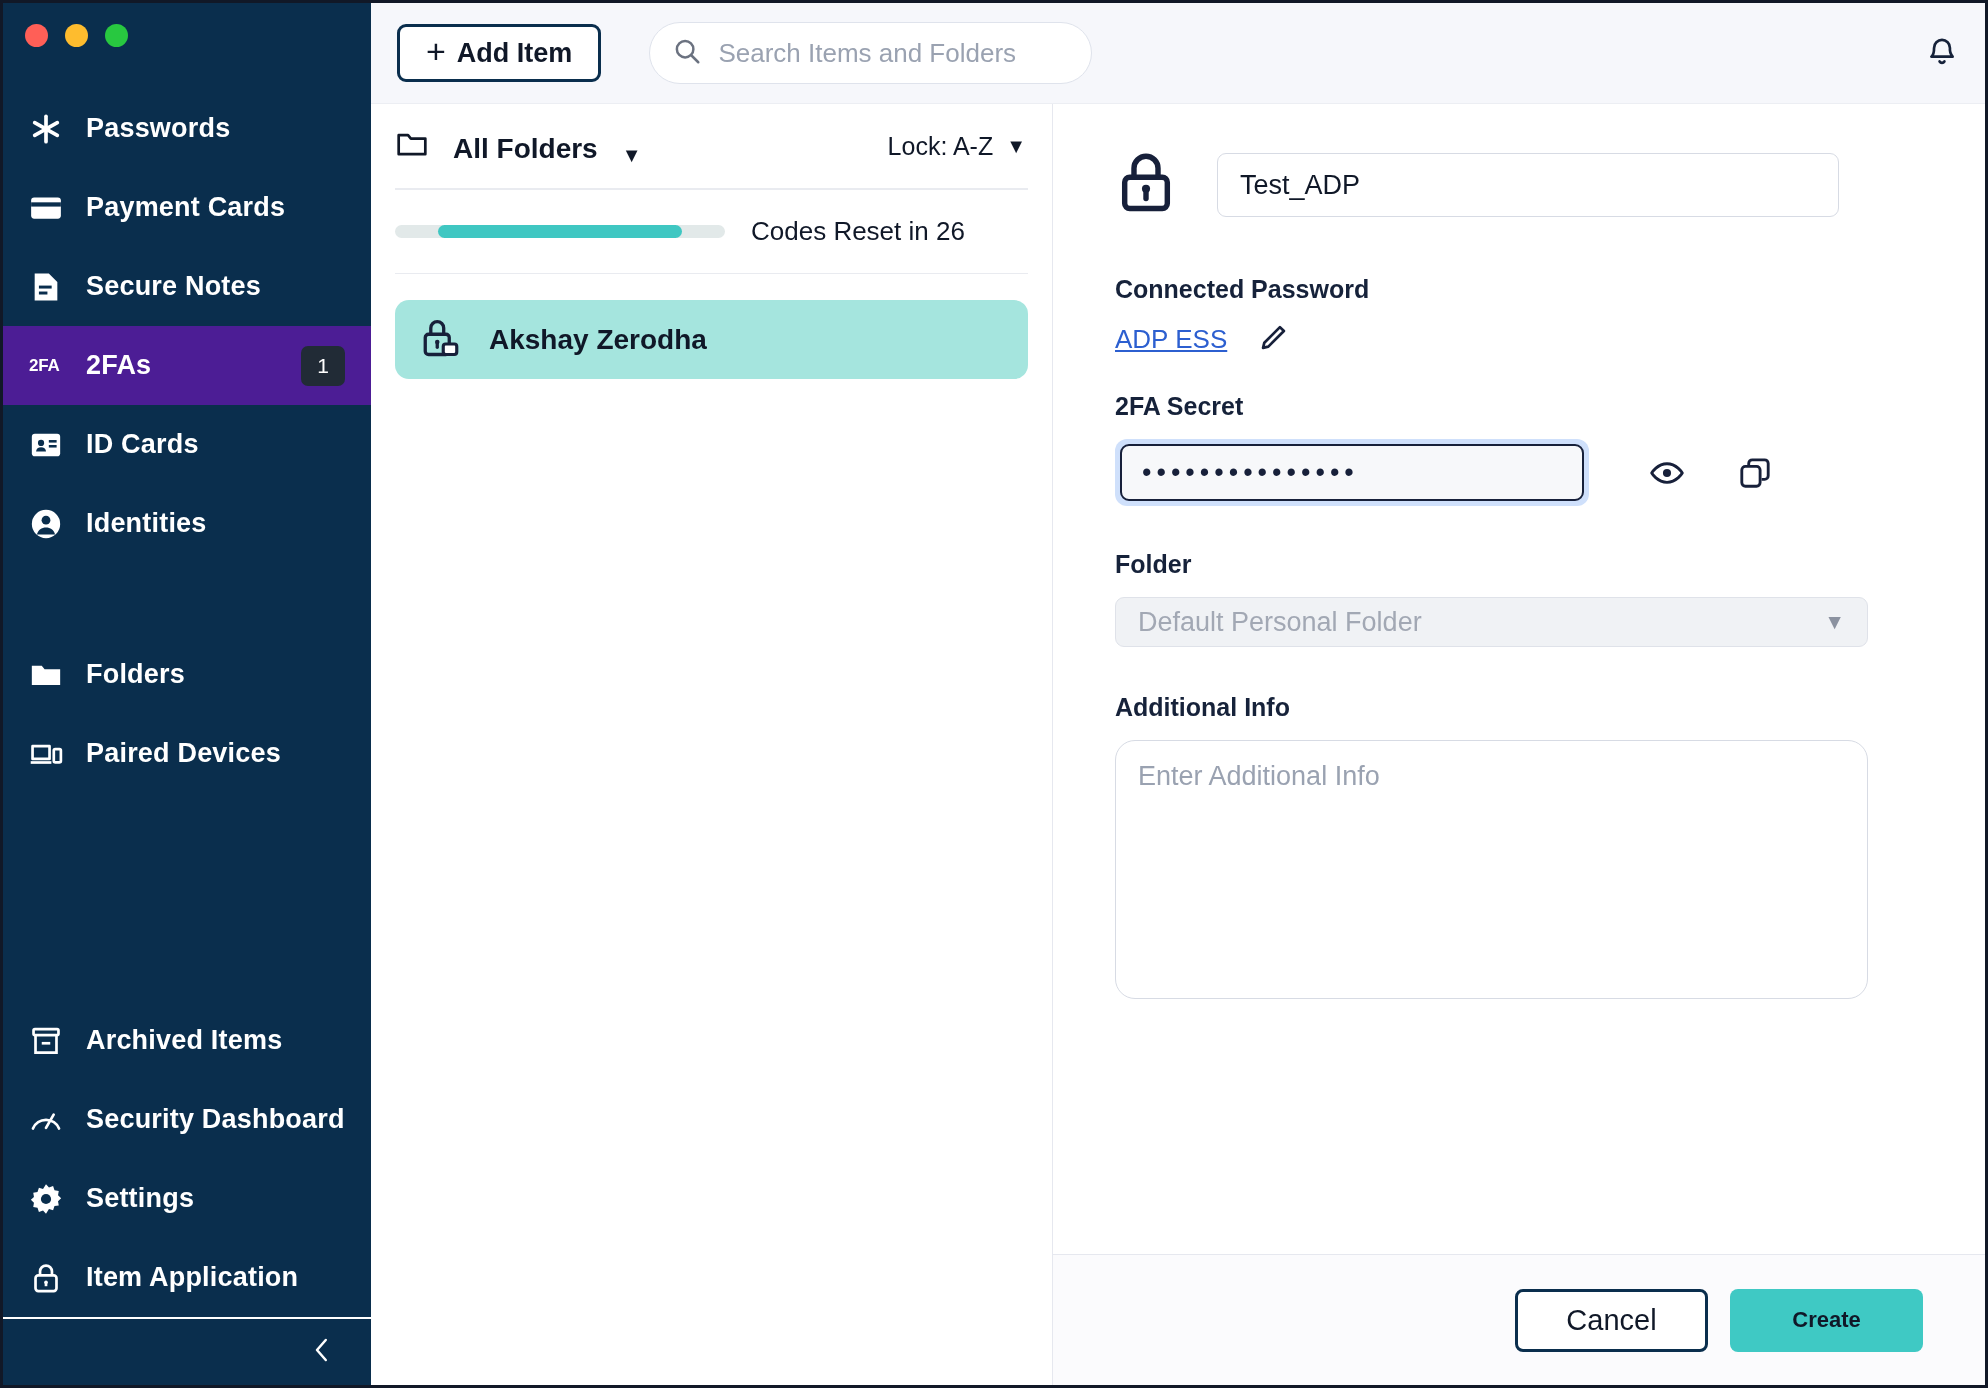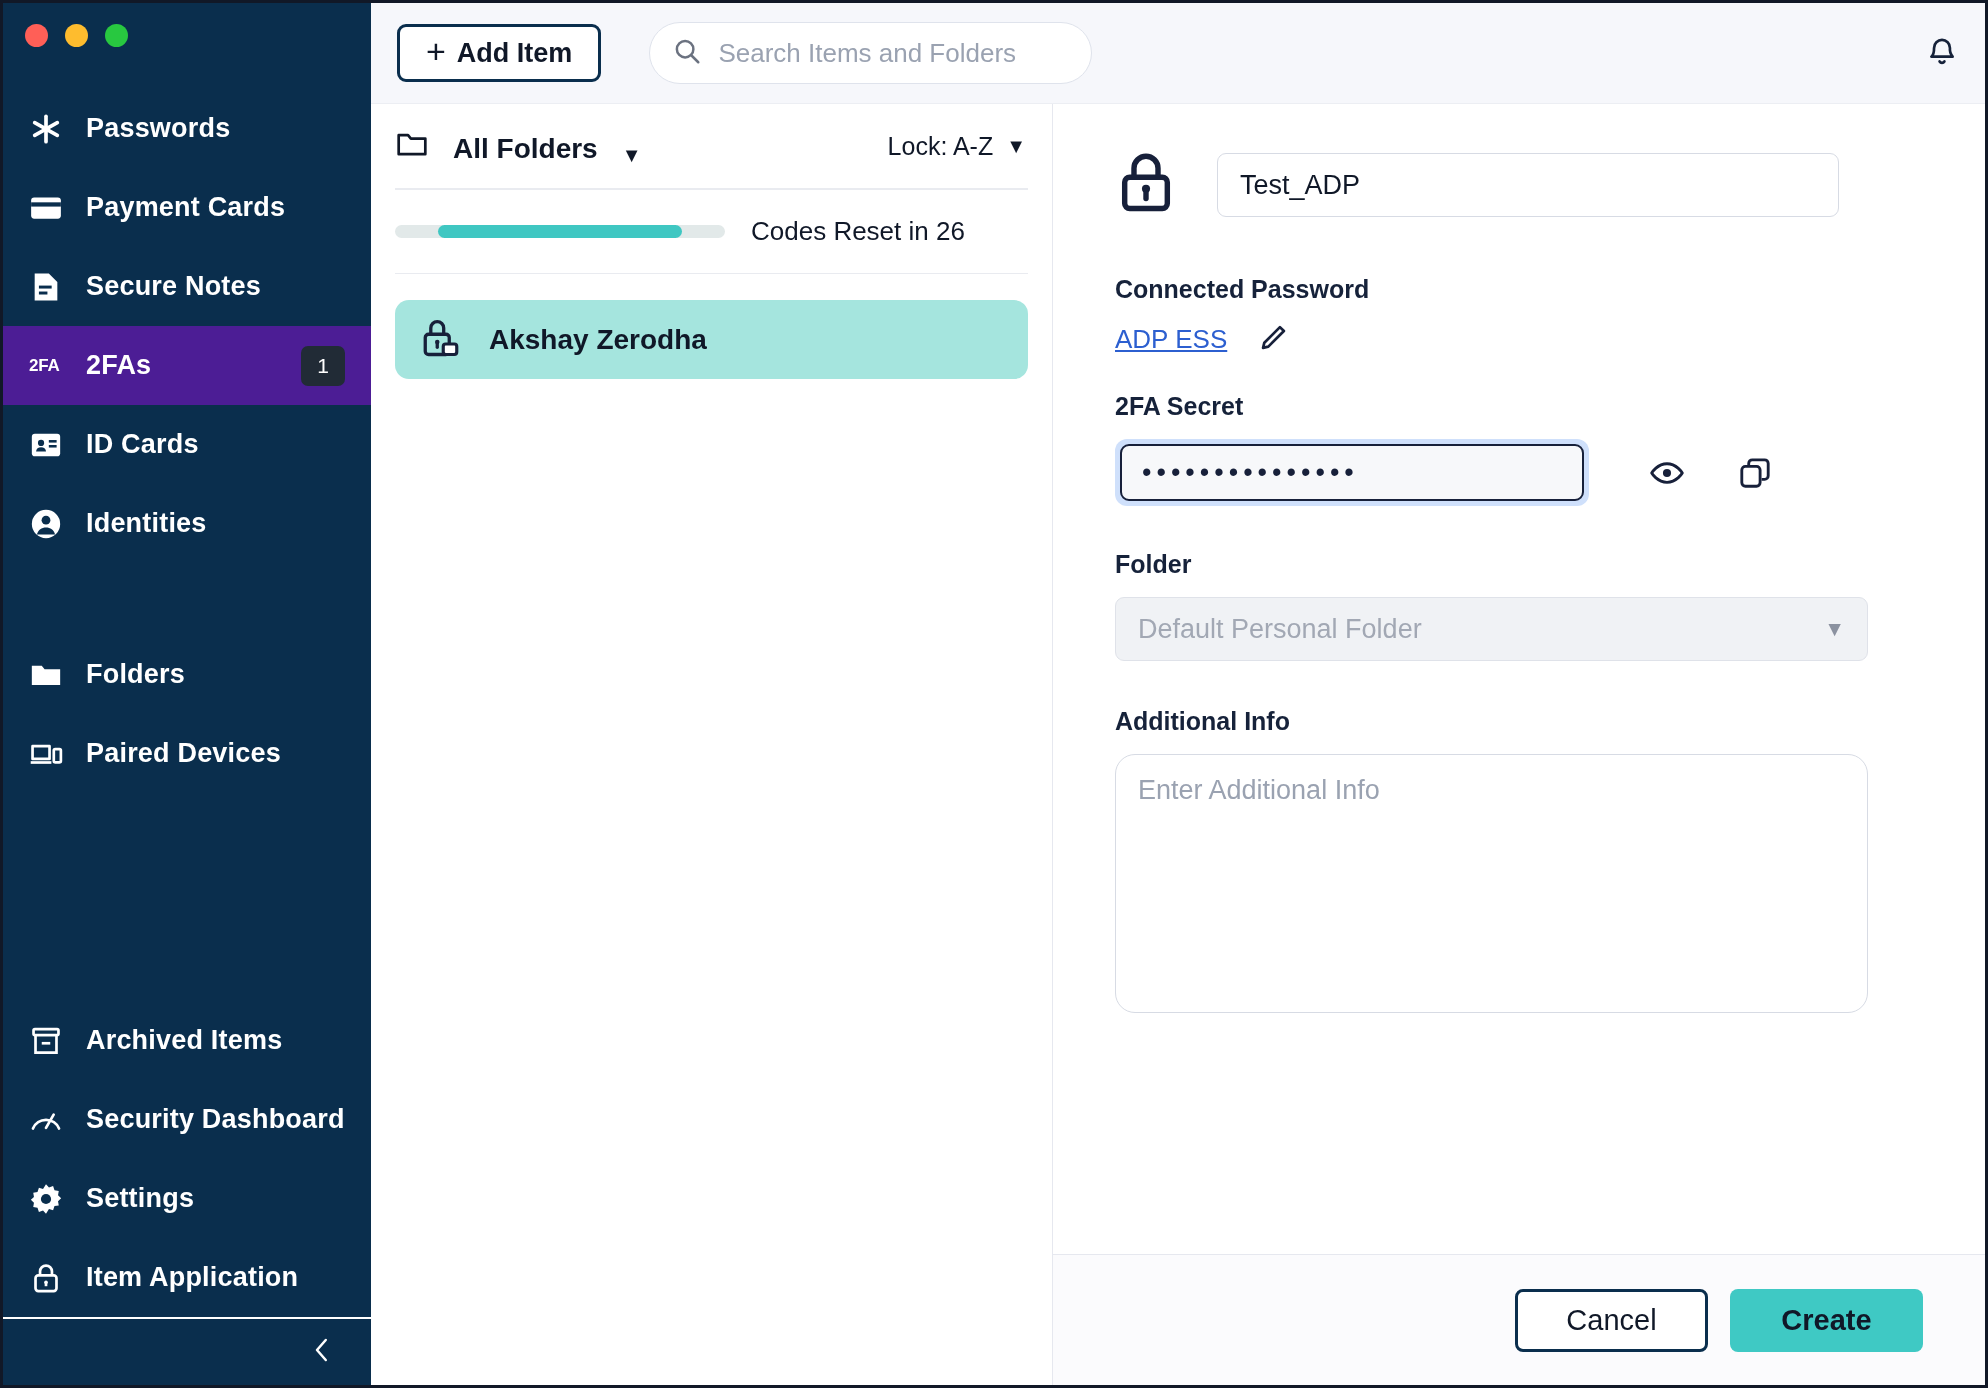--- a/index.html
+++ b/index.html
@@ -286,21 +286,21 @@
     font-size: 27px;
     letter-spacing: 5px;
     color: #17203a;
     outline: none;
   }
   .secret-actions { display: flex; align-items: center; gap: 52px; margin-left: 60px; }
   .icon-btn { color: #17203a; cursor: pointer; display: flex; }
   .folder-block { margin-top: 44px; }
   .select-ctl {
     width: 753px;
-    height: 64px;
+    height: 50px;
     border: 1.5px solid #dfe2e9;
     border-radius: 9px;
     background: #f0f2f5;
     display: flex;
     align-items: center;
     padding: 0 22px;
     cursor: pointer;
   }
   .select-value { font-size: 27px; color: #a2a8b4; }
   .select-caret { margin-left: auto; font-size: 21px; color: #8b92a0; }
@@ -340,21 +340,21 @@
     font-size: 29px;
     color: #101828;
     cursor: pointer;
   }
   .btn-create {
     width: 193px; height: 63px;
     border: 0;
     border-radius: 8px;
     background: #3fc9c4;
     font-family: inherit;
-    font-size: 29px;
+    font-size: 22px;
     font-weight: bold;
     color: #101828;
     cursor: pointer;
   }
 </style>
 </head>
 <body>
 
 <div class="app">
 

